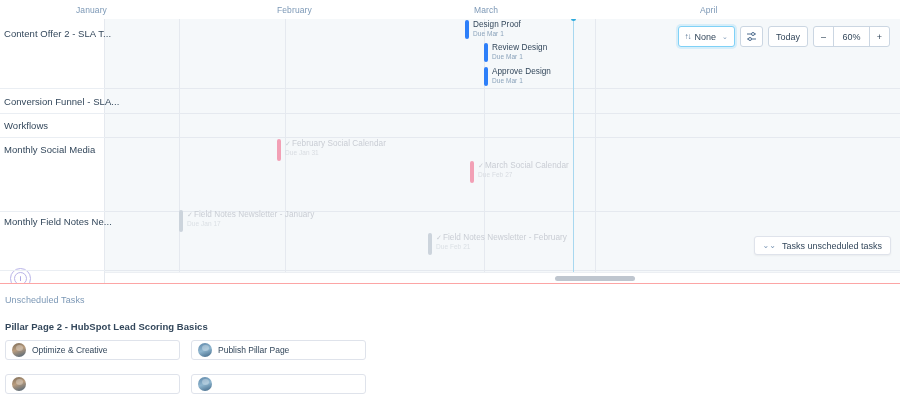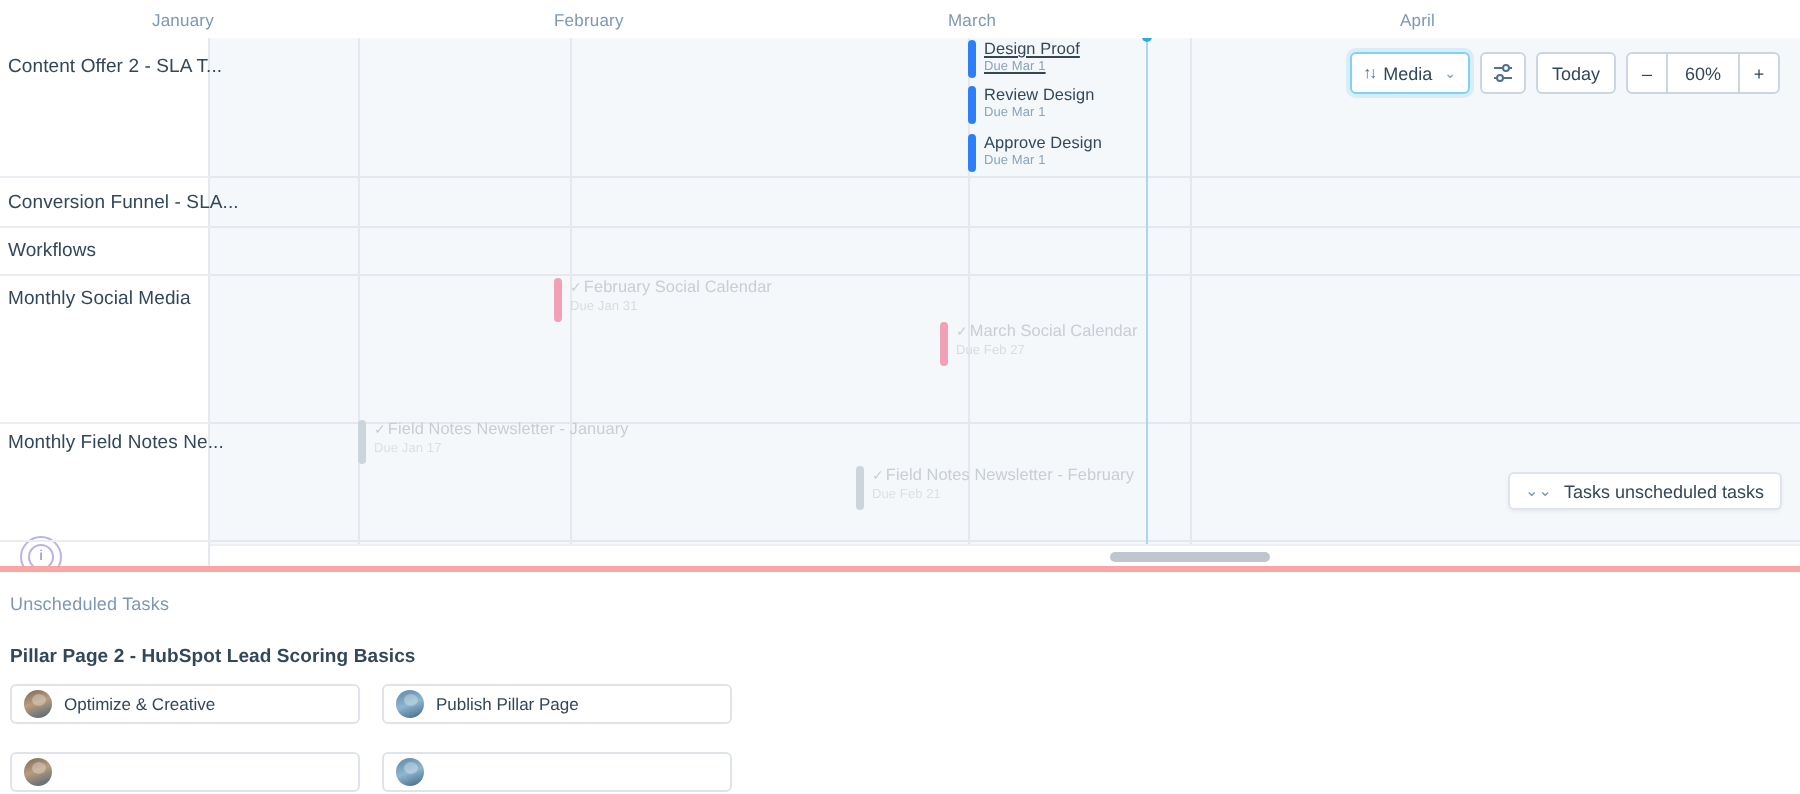--- a/index.html
+++ b/index.html
@@ -241,21 +241,21 @@
     border-radius: 3px;
     background: #bfc6cf;
   }
 
   
   .unsched {
     position: absolute;
     top: 283px; left: 0;
     width: 900px; height: 114px;
     background: #fff;
-    border-top: 3px solid #fca5a5;
+    border-top: 1px solid #fca5a5;
     padding: 11px 0 0 5px;
   }
   .unsched-title {
     font-size: 9px;
     color: #7c98b6;
     letter-spacing: .1px;
     margin-bottom: 16px;
   }
   .group-title {
     font-size: 9.5px;
@@ -338,21 +338,21 @@
       <div class="row-sep" style="top: 118px;"></div>
       <div class="row-name" style="top: 125px;">Monthly Social Media</div>
       <div class="row-sep" style="top: 192px;"></div>
       <div class="row-name" style="top: 197px;">Monthly Field Notes Ne...</div>
       <div class="row-sep" style="top: 251px;"></div>
     </div>
 
   <div class="toolbar">
     <div class="tb-btn tb-sort">
       <span class="sort-ico">↑↓</span>
-      <span>Media</span>
+      <span>None</span>
       <span class="chev">⌄</span>
     </div>
     <div class="tb-btn tb-icon">
       <svg width="11" height="9" viewBox="0 0 11 9">
         <line x1="1" y1="2" x2="10" y2="2" stroke="#516f90" stroke-width="1"></line>
         <circle cx="7" cy="2" r="1.5" fill="#fff" stroke="#516f90" stroke-width="1"></circle>
         <line x1="1" y1="7" x2="10" y2="7" stroke="#516f90" stroke-width="1"></line>
         <circle cx="4" cy="7" r="1.5" fill="#fff" stroke="#516f90" stroke-width="1"></circle>
       </svg>
     </div>
@@ -366,21 +366,21 @@
 
   <div class="hide-btn">
     <span class="dchev">⌄⌄</span>
     <span>Tasks unscheduled tasks</span>
   </div>
 
   <div class="hscroll-track">
     <div class="hscroll-thumb"></div>
   </div>
 <div class="today-dot" style="left: 571px; top: 16px; position: absolute;"></div>
-    <div class="task blue" style="left: 484px; top: 20px; text-decoration: underline;">
+    <div class="task blue" style="left: 465px; top: 20px;">
       <div class="handle" style="height: 19px;"></div>
       <div class="body">
         <div class="title">Design Proof</div>
         <div class="due">Due Mar 1</div>
       </div>
     </div>
     <div class="task blue" style="left: 484px; top: 43px;">
       <div class="handle" style="height: 19px;"></div>
       <div class="body">
         <div class="title">Review Design</div>

